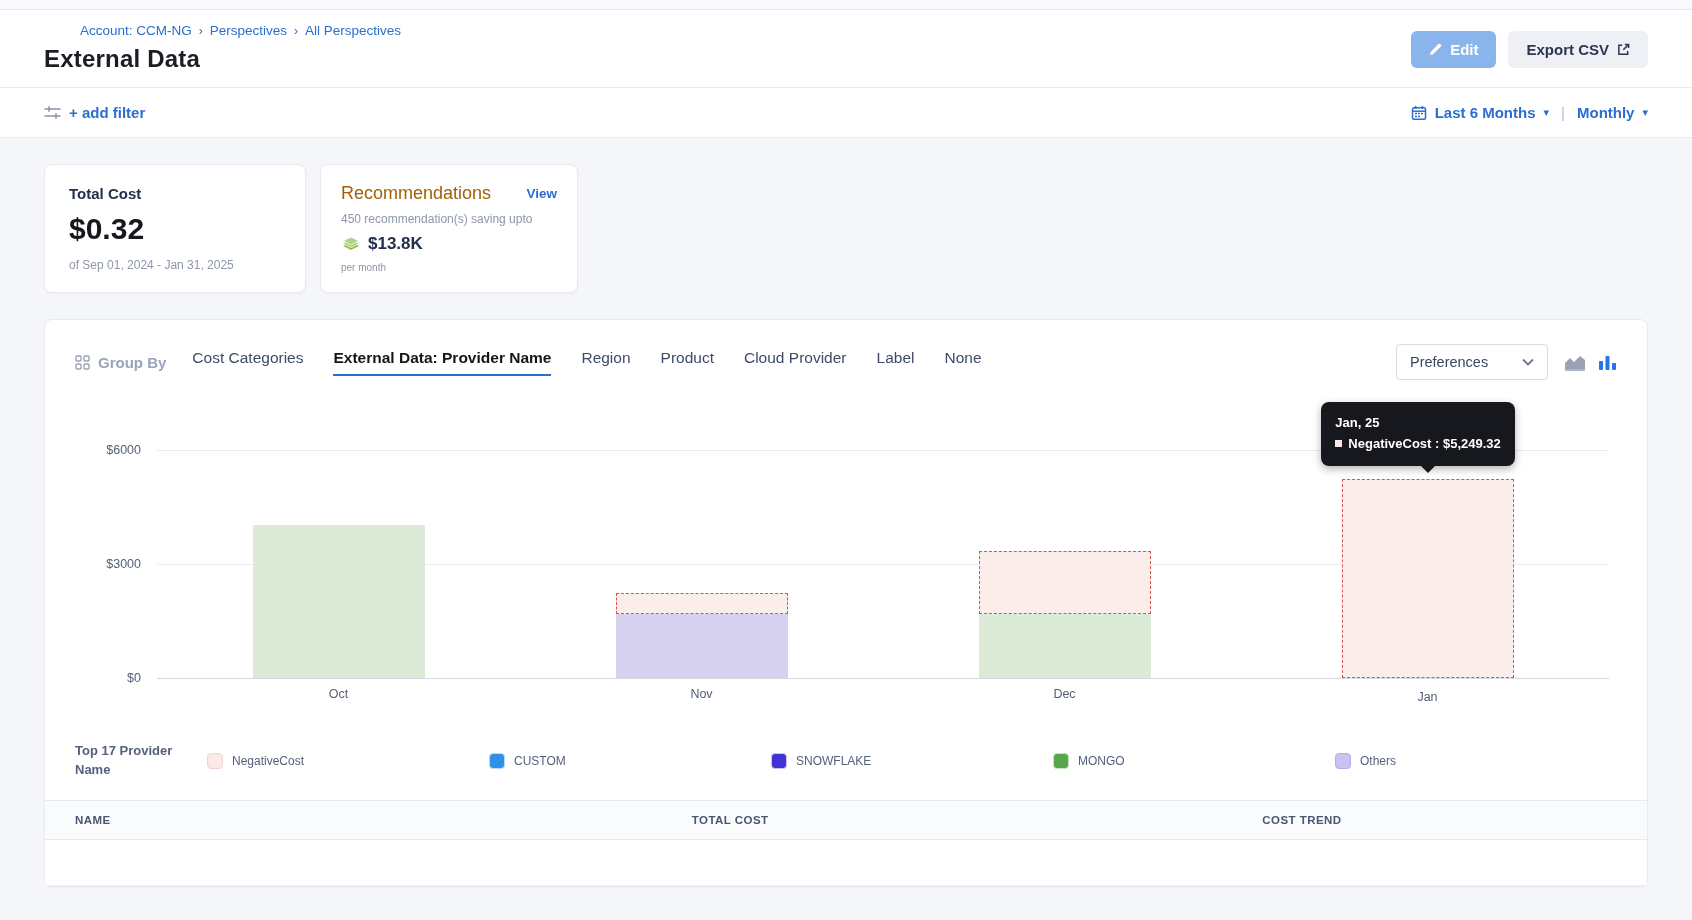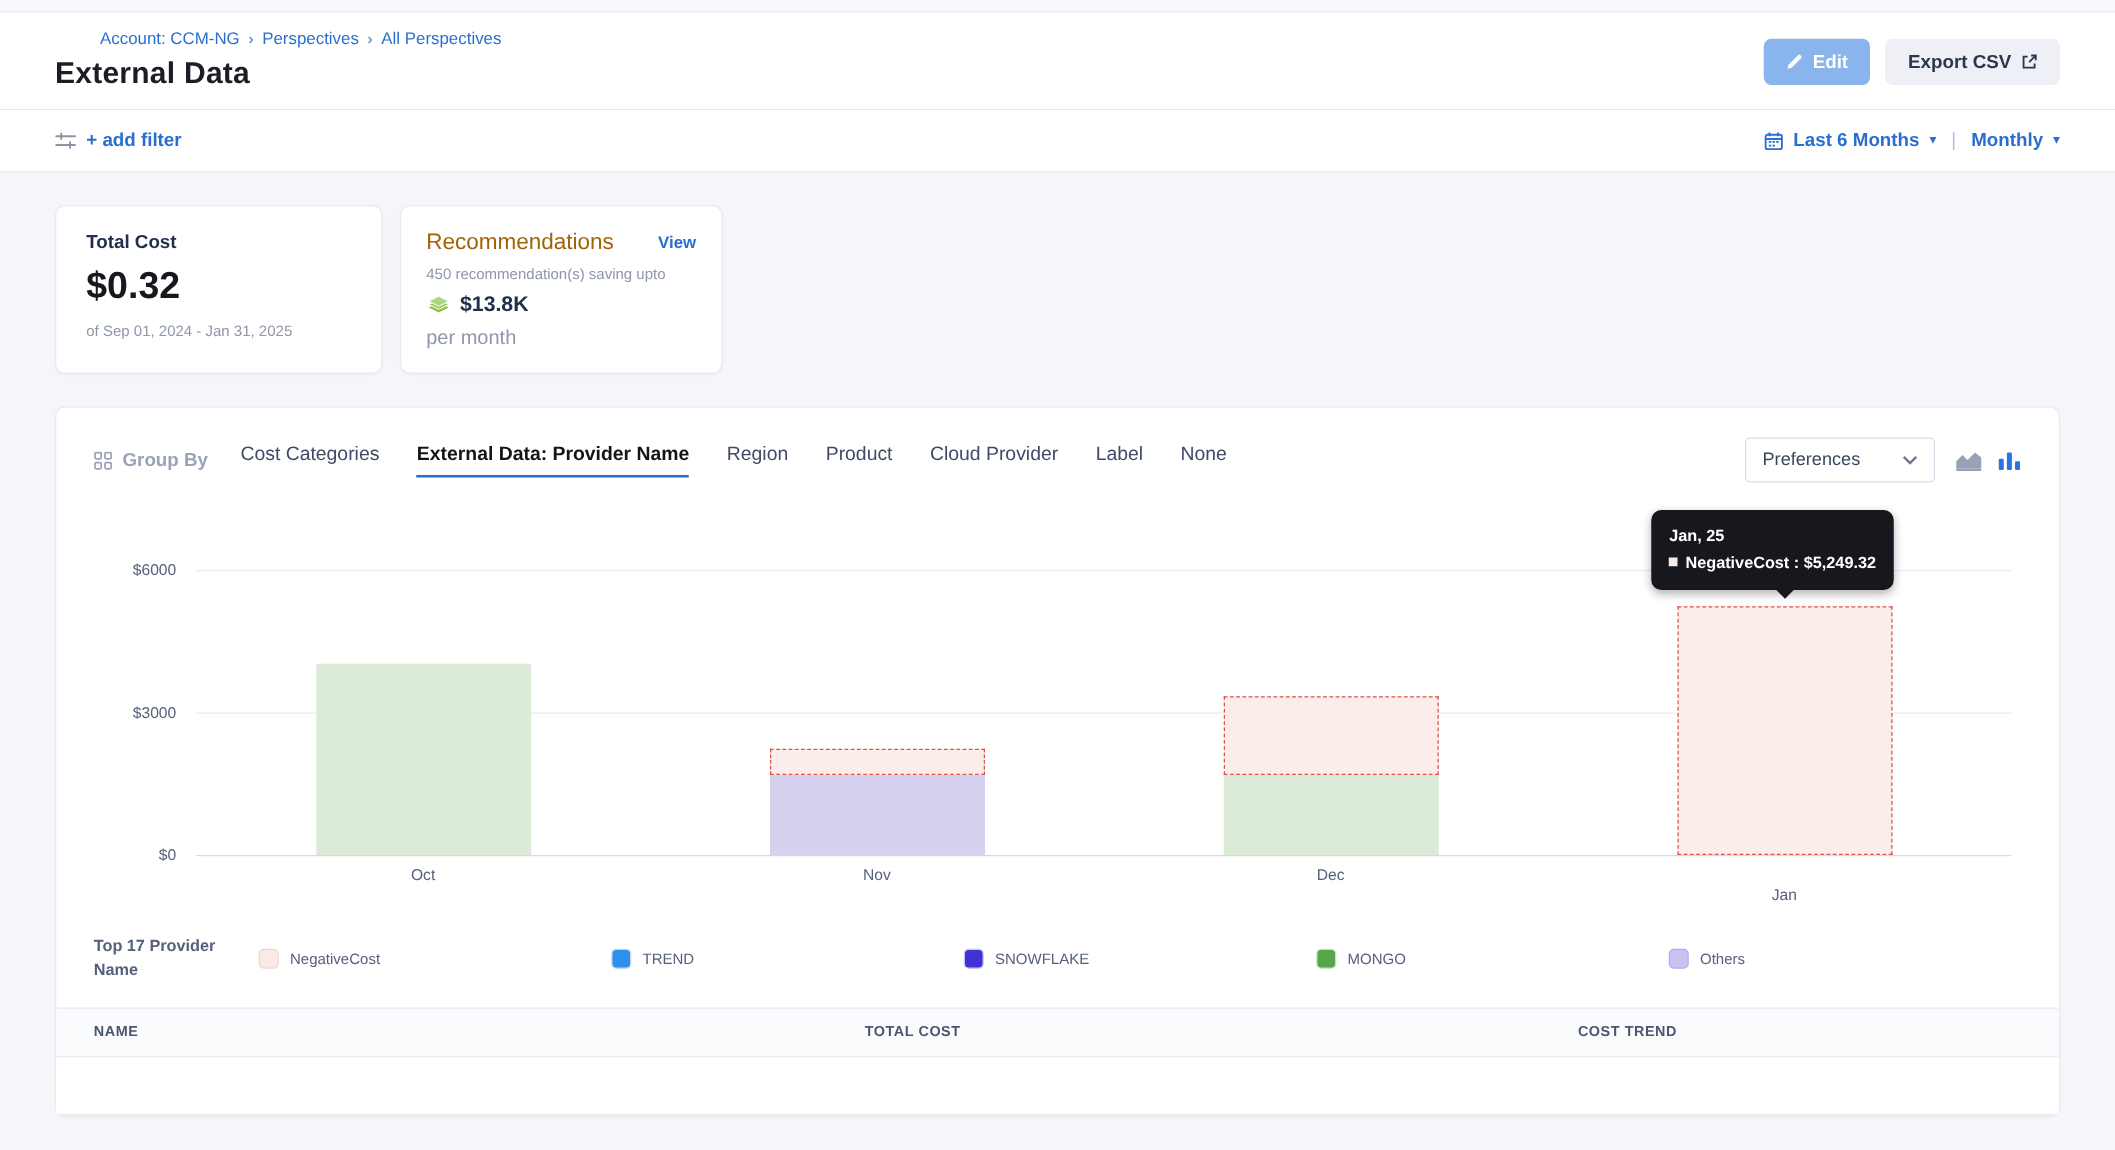--- a/index.html
+++ b/index.html
@@ -40,21 +40,21 @@
   .cost-label { font-size:15px; font-weight:700; color:#22304b; }
   .cost-value { font-size:30px; font-weight:700; color:#17181d; margin:10px 0 12px; }
   .cost-period { font-size:12px; color:#8e96aa; }
   .reco-card { width:258px; padding:18px 20px; }
   .reco-top { display:flex; justify-content:space-between; align-items:center; }
   .reco-label { font-size:18px; font-weight:400; color:#a16207; }
   .reco-view { font-size:13.5px; font-weight:600; color:#2a6fd0; cursor:pointer; }
   .reco-sub { font-size:12px; color:#8e96aa; margin-top:8px; }
   .reco-saving { display:flex; align-items:center; gap:7px; margin:8px 0; }
   .reco-amount { font-size:17px; font-weight:700; color:#22304b; }
-  .reco-per { font-size:16px; color:#8e96aa; }
+  .reco-per { font-size:10px; color:#8e96aa; }
 
   
   .main-card { padding:24px 30px 0; }
 
   .groupby-row { display:flex; align-items:center; }
   .groupby-label { display:flex; align-items:center; gap:8px; color:#9aa3b8; font-size:15px; font-weight:600; margin-right:26px; }
   .tabs { display:flex; align-items:flex-end; gap:30px; flex:1; }
   .tab { font-size:15.5px; color:#3f4b66; font-weight:500; padding-bottom:7px; cursor:pointer; border-bottom:2.5px solid transparent; white-space:nowrap; }
   .tab.active { color:#14151a; font-weight:700; border-bottom-color:#2a6fd0; }
   .groupby-right { display:flex; align-items:center; gap:16px; }
@@ -261,37 +261,37 @@
           <div class="bar-stack">
             <div class="bar-seg" style="height: 64px; background: rgb(220, 235, 215);"></div>
             <div class="bar-seg dashed" style="height: 63px; background: rgb(251, 237, 234); border-color: rgb(217, 83, 79);"></div>
           </div>
           <div class="xlabel" style="top: 269px;">Dec</div>
         </div>
         <div class="slot" style="left: 1171px; width: 363px; top: 0px; height: 260px;">
           <div class="bar-stack">
             <div class="bar-seg dashed" style="height: 199px; background: rgb(251, 237, 234); border-color: rgb(217, 83, 79);"></div>
           </div>
-          <div class="xlabel" style="top: 285px;">Jan</div>
+          <div class="xlabel" style="top: 272px;">Jan</div>
         </div>
       </div>
 
     <div class="legend-row">
       <div class="legend-title">
         <div>Top 17 Provider</div>
         <div>Name</div>
       </div>
       <div class="legend-items" id="legend-items">
           <div class="legend-item">
             <span class="legend-swatch" style="background: rgb(251, 233, 231); border: 1px solid rgb(240, 212, 207);"></span>
             <span class="legend-label">NegativeCost</span>
           </div>
           <div class="legend-item">
             <span class="legend-swatch" style="background: rgb(46, 144, 232); border: 1px solid rgb(189, 217, 245);"></span>
-            <span class="legend-label">TREND</span>
+            <span class="legend-label">CUSTOM</span>
           </div>
           <div class="legend-item">
             <span class="legend-swatch" style="background: rgb(66, 50, 214); border: 1px solid rgb(201, 196, 242);"></span>
             <span class="legend-label">SNOWFLAKE</span>
           </div>
           <div class="legend-item">
             <span class="legend-swatch" style="background: rgb(87, 166, 74); border: 1px solid rgb(200, 226, 196);"></span>
             <span class="legend-label">MONGO</span>
           </div>
           <div class="legend-item">

